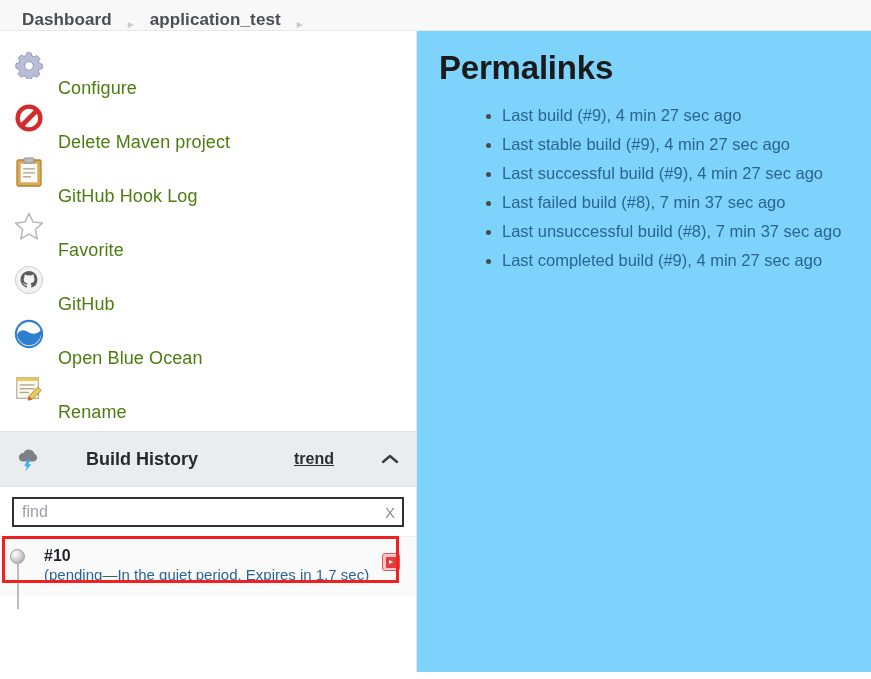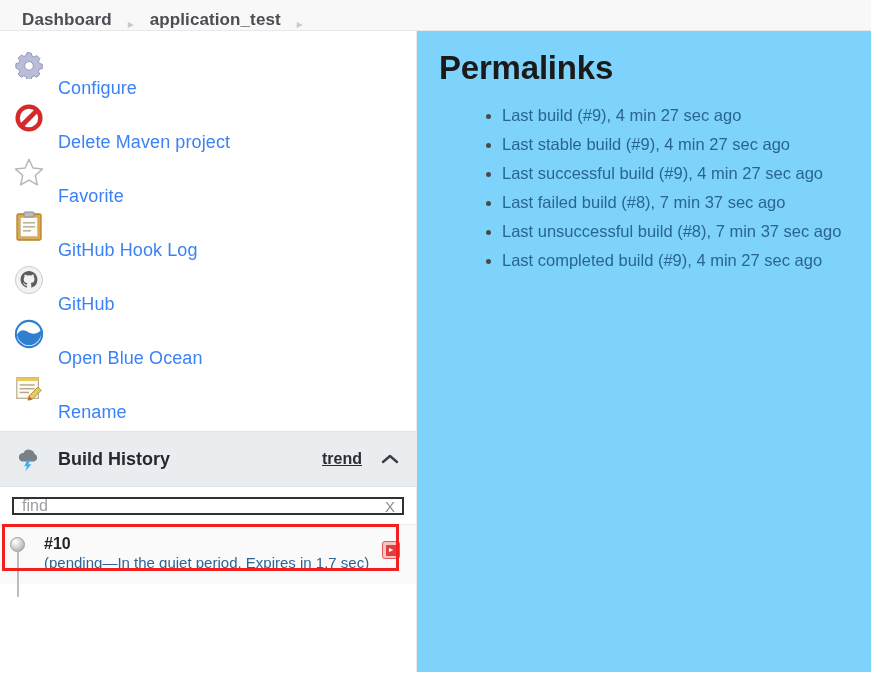--- a/index.html
+++ b/index.html
@@ -66,35 +66,36 @@
   .task-icon {
     width: 34px; height: 34px;
     flex: 0 0 34px;
     margin-right: 12px;
     display: flex;
     align-items: center;
     justify-content: center;
   }
   .task-label {
     font-size: 18px;
-    color: #3b82f6;
+    color: #4d7c0f;
     letter-spacing: 0.1px;
     margin-top: 48px;
   }
 
   
   #build-history-header {
     margin-top: 16px;
     height: 56px;
     background: #e9edf0;
     border-top: 1px solid #dfe3e6;
     border-bottom: 1px solid #dfe3e6;
     display: flex;
     align-items: center;
     padding: 0 16px 0 12px;
+    gap: 28px;
   }
   #bh-icon { width: 34px; height: 34px; margin-right: 12px;
     display:flex; align-items:center; justify-content:center;}
   #bh-title {
     font-size: 18px; font-weight: bold; color: #26292e;
     flex: 1;
   }
   #bh-trend {
     font-size: 16px; font-weight: bold; color: #2a2d33;
     text-decoration: underline;
@@ -104,21 +105,21 @@
   }
   #bh-collapse { width: 20px; height: 20px; cursor: pointer;
     display:flex; align-items:center; justify-content:center;}
 
   #bh-search-row {
     padding: 10px 12px 9px 12px;
     background: #ffffff;
   }
   #bh-search-wrap {
     position: relative;
-    height: 18px;
+    height: 30px;
     border: 2px solid #313131;
     background: #ffffff;
     display: flex;
     align-items: center;
   }
   #bh-search-input {
     border: 0; outline: none;
     font-size: 16px;
     color: #2f3238;
     background: transparent;
@@ -256,39 +257,39 @@
             <circle cx="16" cy="16" r="13" fill="#ffffff" stroke="#d42a2a" stroke-width="5"></circle>
             <rect x="5" y="13.5" width="22" height="5.5" fill="#d42a2a" transform="rotate(-45 16 16)"></rect>
           </svg>
         </span>
         <span class="task-label">Delete Maven project</span>
       </div>
 
 
       <div class="task">
         <span class="task-icon">
-          <svg width="30" height="30" viewBox="0 0 32 32">
-            <path d="M16 2.5l4.2 9.3 10.1 1.1-7.6 6.8 2.1 10-8.8-5.1-8.8 5.1 2.1-10-7.6-6.8 10.1-1.1z" fill="#ffffff" stroke="#b7b7b7" stroke-width="1.6" stroke-linejoin="round"></path>
-          </svg>
-        </span>
-        <span class="task-label">Favorite</span>
-      </div>
-
-      <div class="task">
-        <span class="task-icon">
           <svg width="26" height="30" viewBox="0 0 26 30">
             <rect x="1" y="3" width="24" height="26" rx="1.5" fill="#e0a84c" stroke="#b1832f" stroke-width="1.3"></rect>
             <rect x="4.5" y="6.5" width="17" height="19" fill="#fdfbf4" stroke="#c7bfa9" stroke-width="0.8"></rect>
             <rect x="8" y="1" width="10" height="5" rx="1" fill="#bdbdbd" stroke="#8d8d8d" stroke-width="1"></rect>
             <rect x="7" y="11" width="12" height="1.6" fill="#b9b3a2"></rect>
             <rect x="7" y="15" width="12" height="1.6" fill="#b9b3a2"></rect>
             <rect x="7" y="19" width="8" height="1.6" fill="#b9b3a2"></rect>
           </svg>
         </span>
         <span class="task-label">GitHub Hook Log</span>
+      </div>
+
+      <div class="task">
+        <span class="task-icon">
+          <svg width="30" height="30" viewBox="0 0 32 32">
+            <path d="M16 2.5l4.2 9.3 10.1 1.1-7.6 6.8 2.1 10-8.8-5.1-8.8 5.1 2.1-10-7.6-6.8 10.1-1.1z" fill="#ffffff" stroke="#b7b7b7" stroke-width="1.6" stroke-linejoin="round"></path>
+          </svg>
+        </span>
+        <span class="task-label">Favorite</span>
       </div>
 
       <div class="task">
         <span class="task-icon">
           <svg width="30" height="30" viewBox="0 0 32 32">
             <circle cx="16" cy="16" r="14.5" fill="#f2f2f2" stroke="#cacaca" stroke-width="1"></circle>
             <path d="M16 6.5c-5 0-9 4-9 9 0 4 2.6 7.4 6.2 8.6.45.08.6-.2.6-.44v-1.6c-2.5.55-3.05-1.2-3.05-1.2-.42-1.05-1-1.33-1-1.33-.84-.57.06-.56.06-.56.92.07 1.4.95 1.4.95.82 1.4 2.16 1 2.7.77.08-.6.32-1 .58-1.24-2-.23-4.1-1-4.1-4.45 0-.98.35-1.78.93-2.4-.1-.23-.4-1.15.08-2.4 0 0 .76-.24 2.48.92a8.6 8.6 0 0 1 4.5 0c1.72-1.16 2.48-.92 2.48-.92.48 1.25.18 2.17.09 2.4.58.62.92 1.42.92 2.4 0 3.46-2.1 4.22-4.1 4.44.33.28.62.84.62 1.7v2.5c0 .24.15.53.6.44A9.02 9.02 0 0 0 25 15.5c0-5-4-9-9-9z" fill="#5c5c5c"></path>
           </svg>
         </span>
         <span class="task-label">GitHub</span>

